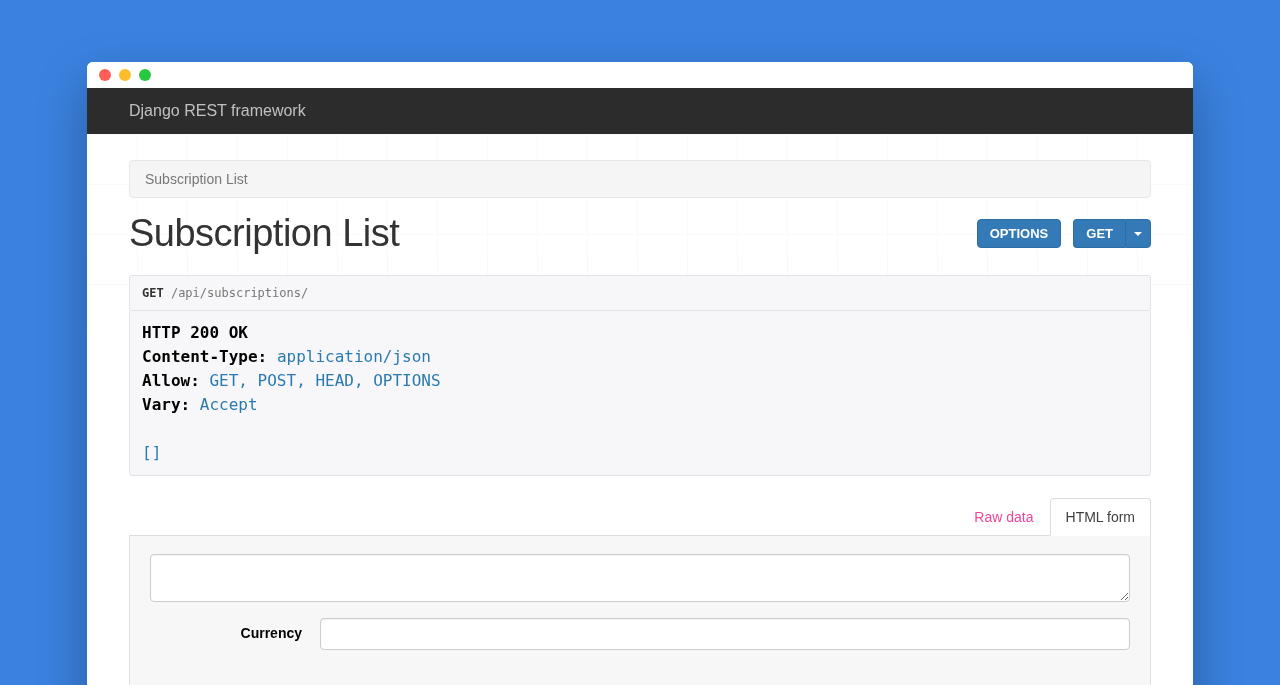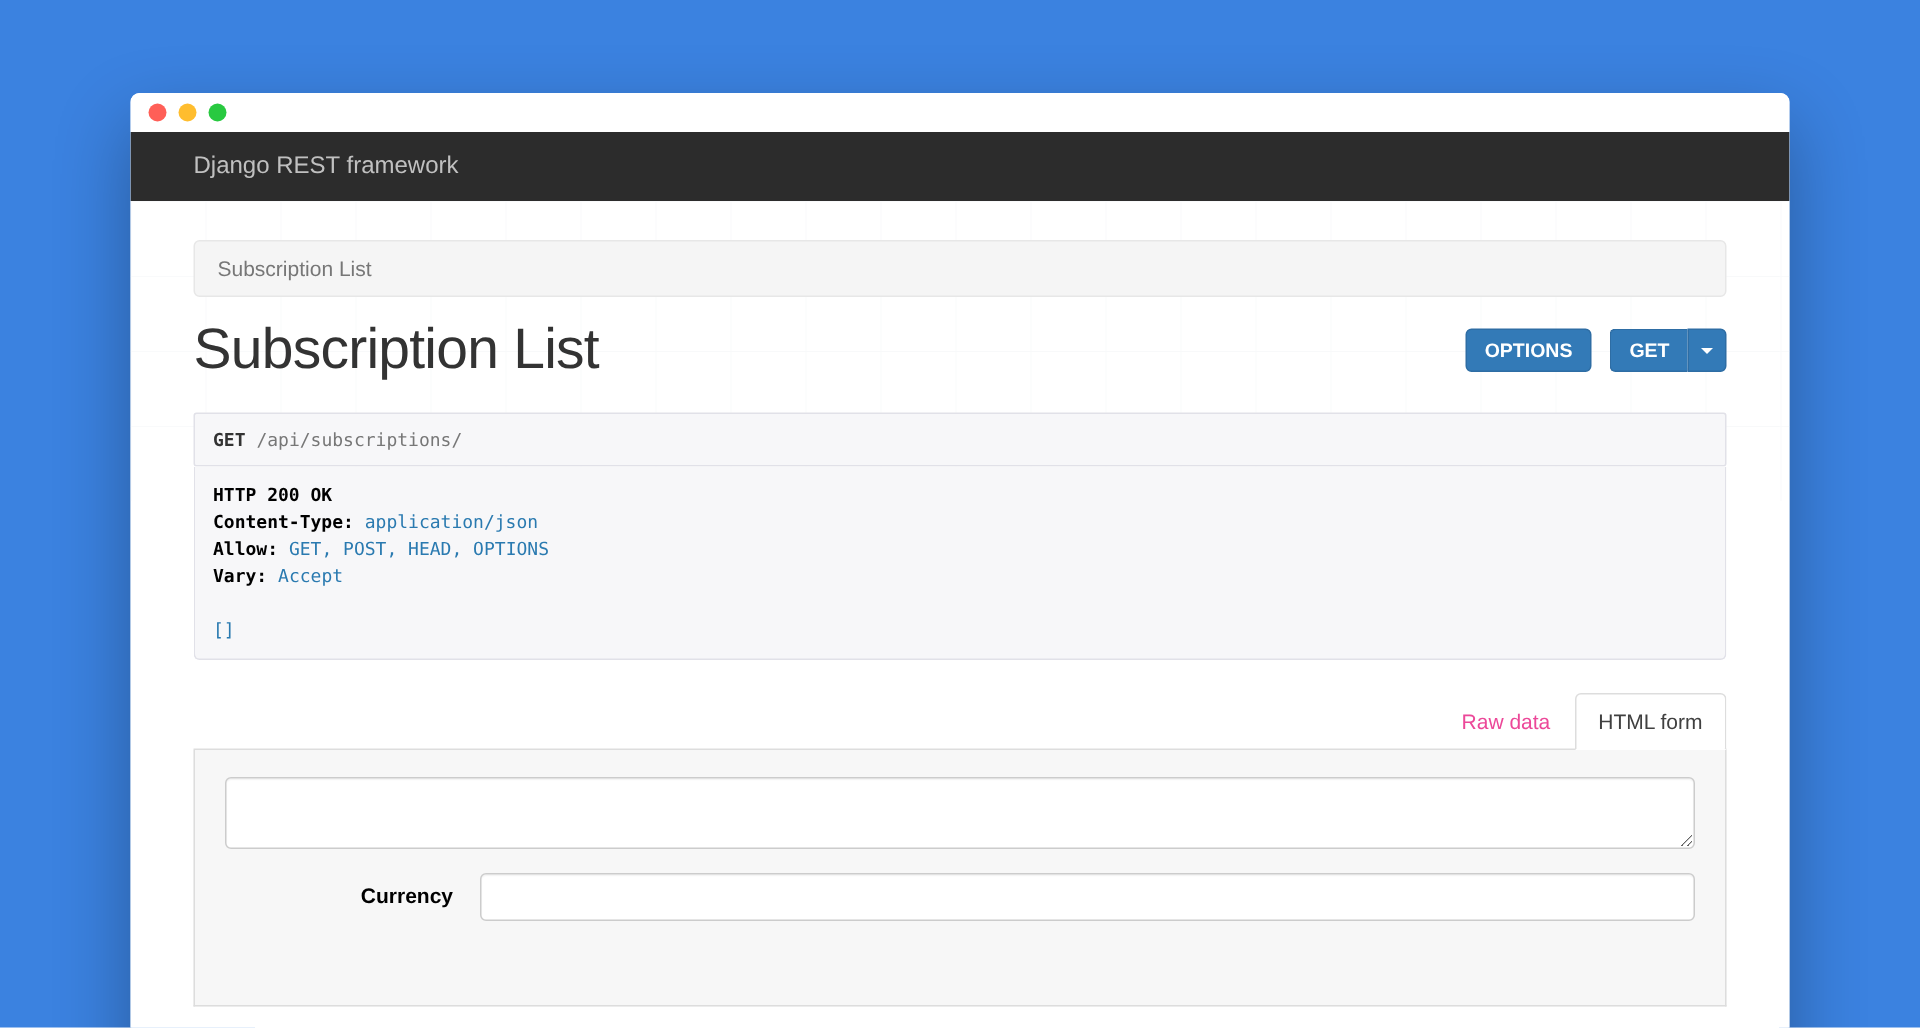--- a/index.html
+++ b/index.html
@@ -112,21 +112,21 @@
     }
     .request-block .method { font-weight: bold; }
     .request-block .path { color: #777; }
     .response-block {
       background: #f7f7f9;
       border: 1px solid #e1e1e8;
       border-top: none;
       border-radius: 0 0 4px 4px;
       padding: 10px 12px;
       font-family: Menlo, Monaco, Consolas, monospace;
-      font-size: 12px;
+      font-size: 16px;
       line-height: 1.5;
       position: relative;
       z-index: 1;
     }
     .response-block b { font-weight: bold; }
     .response-block .lit { color: #2a7ab0; }
     .tabs {
       display: flex;
       justify-content: flex-end;
       margin-top: 22px;

